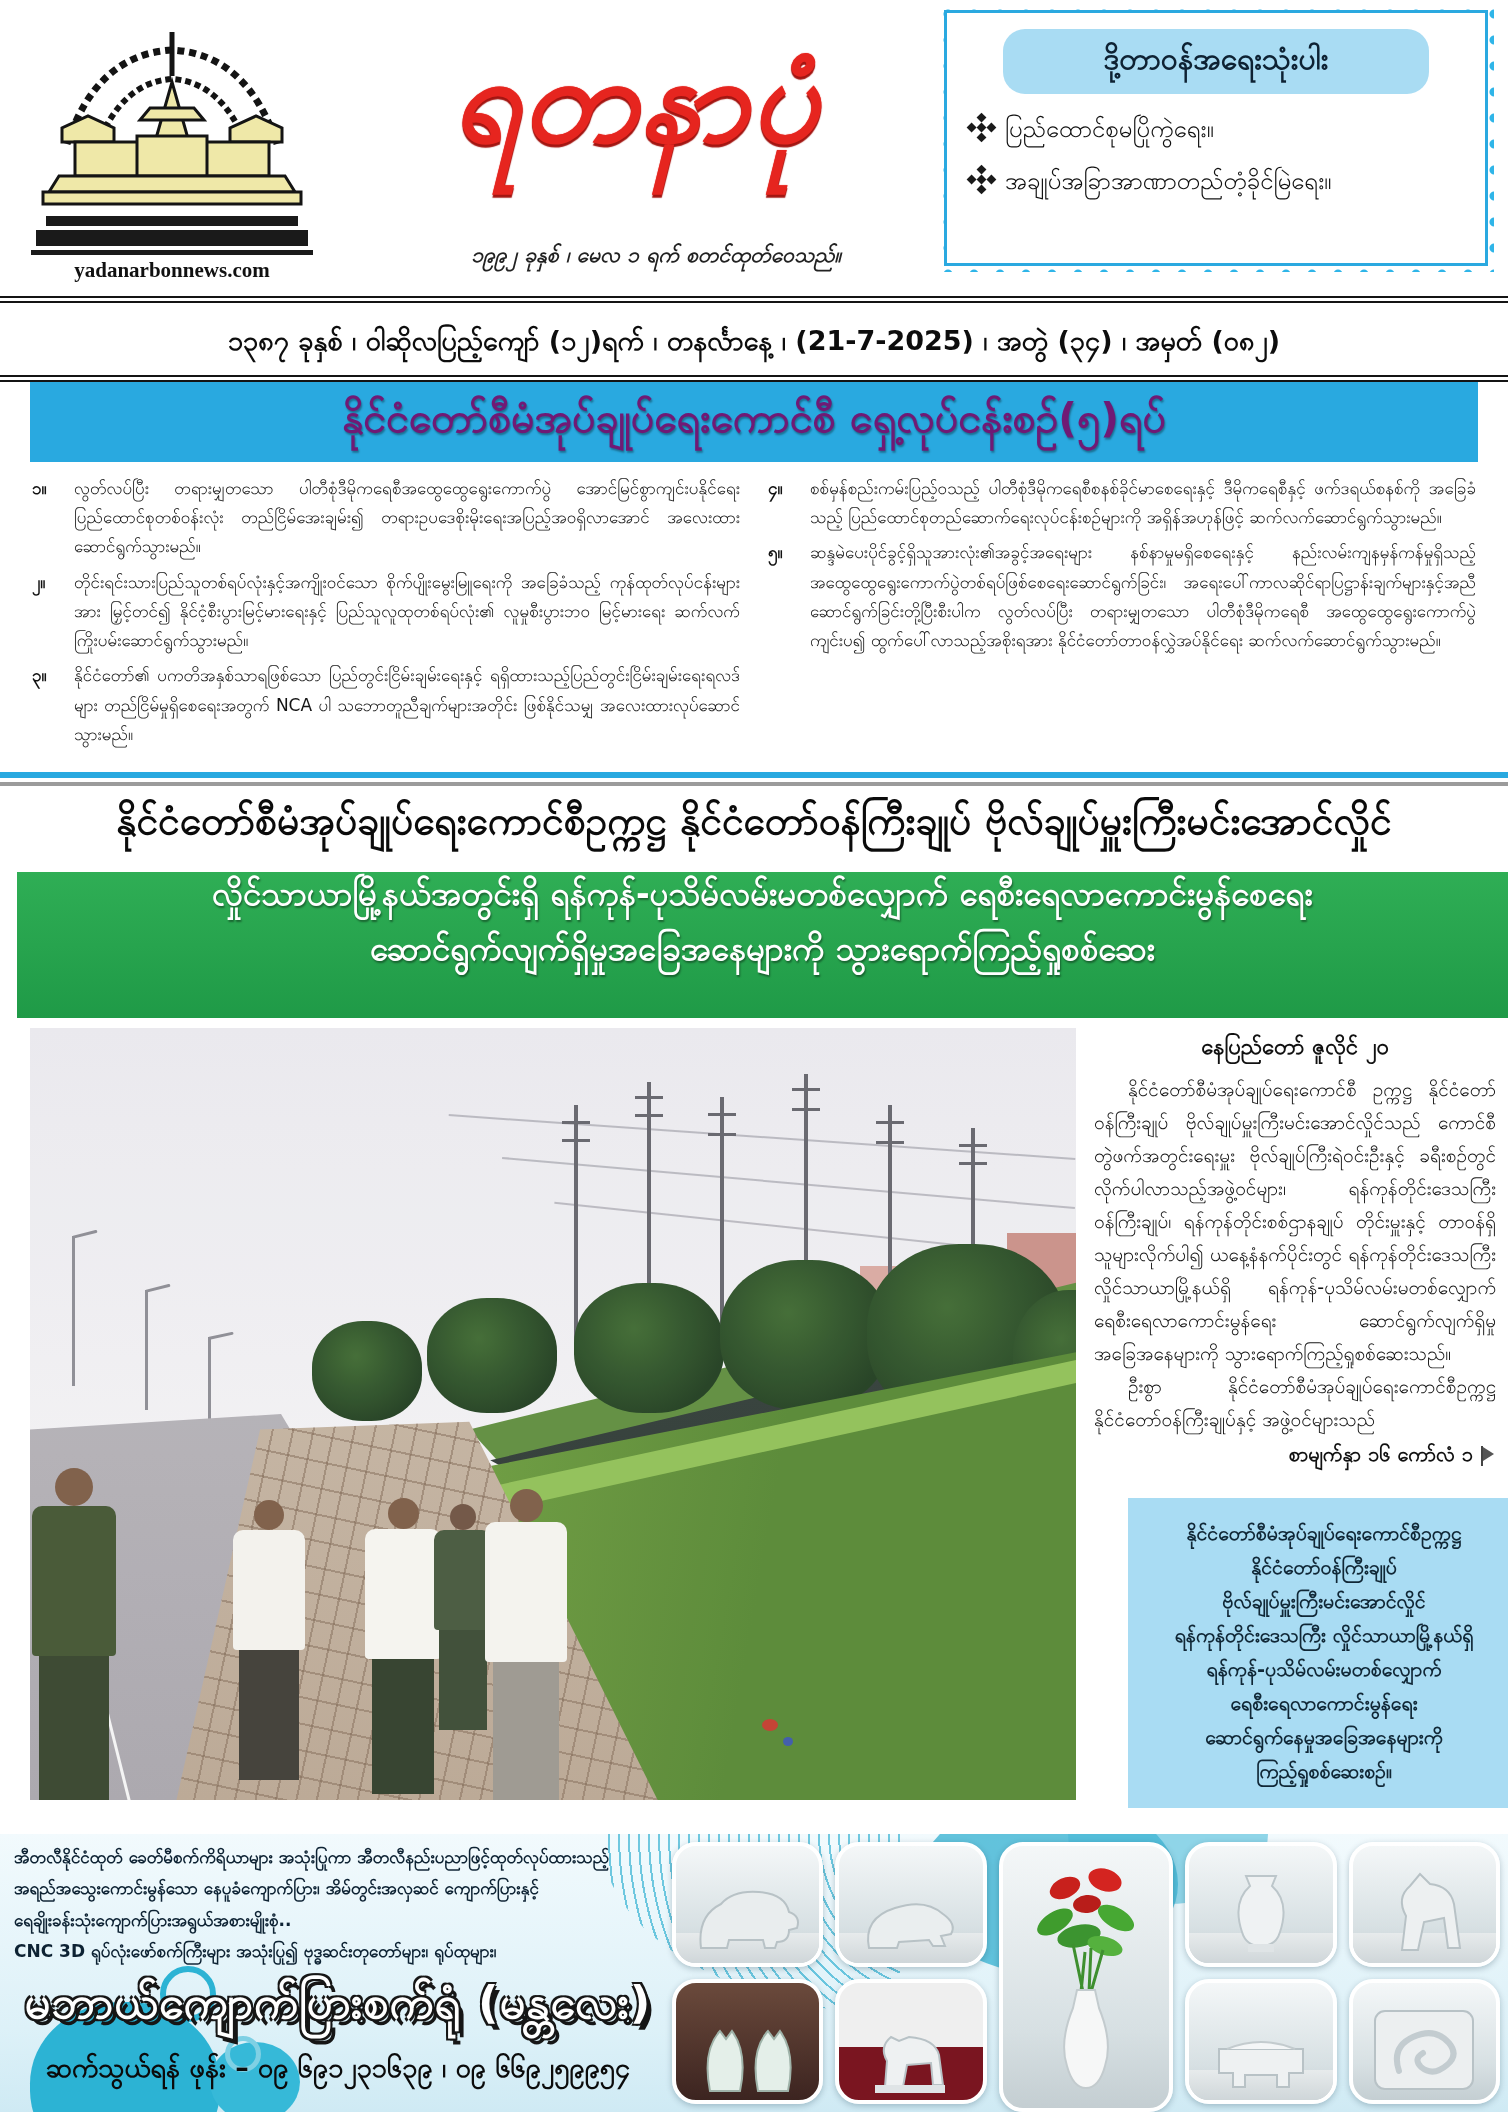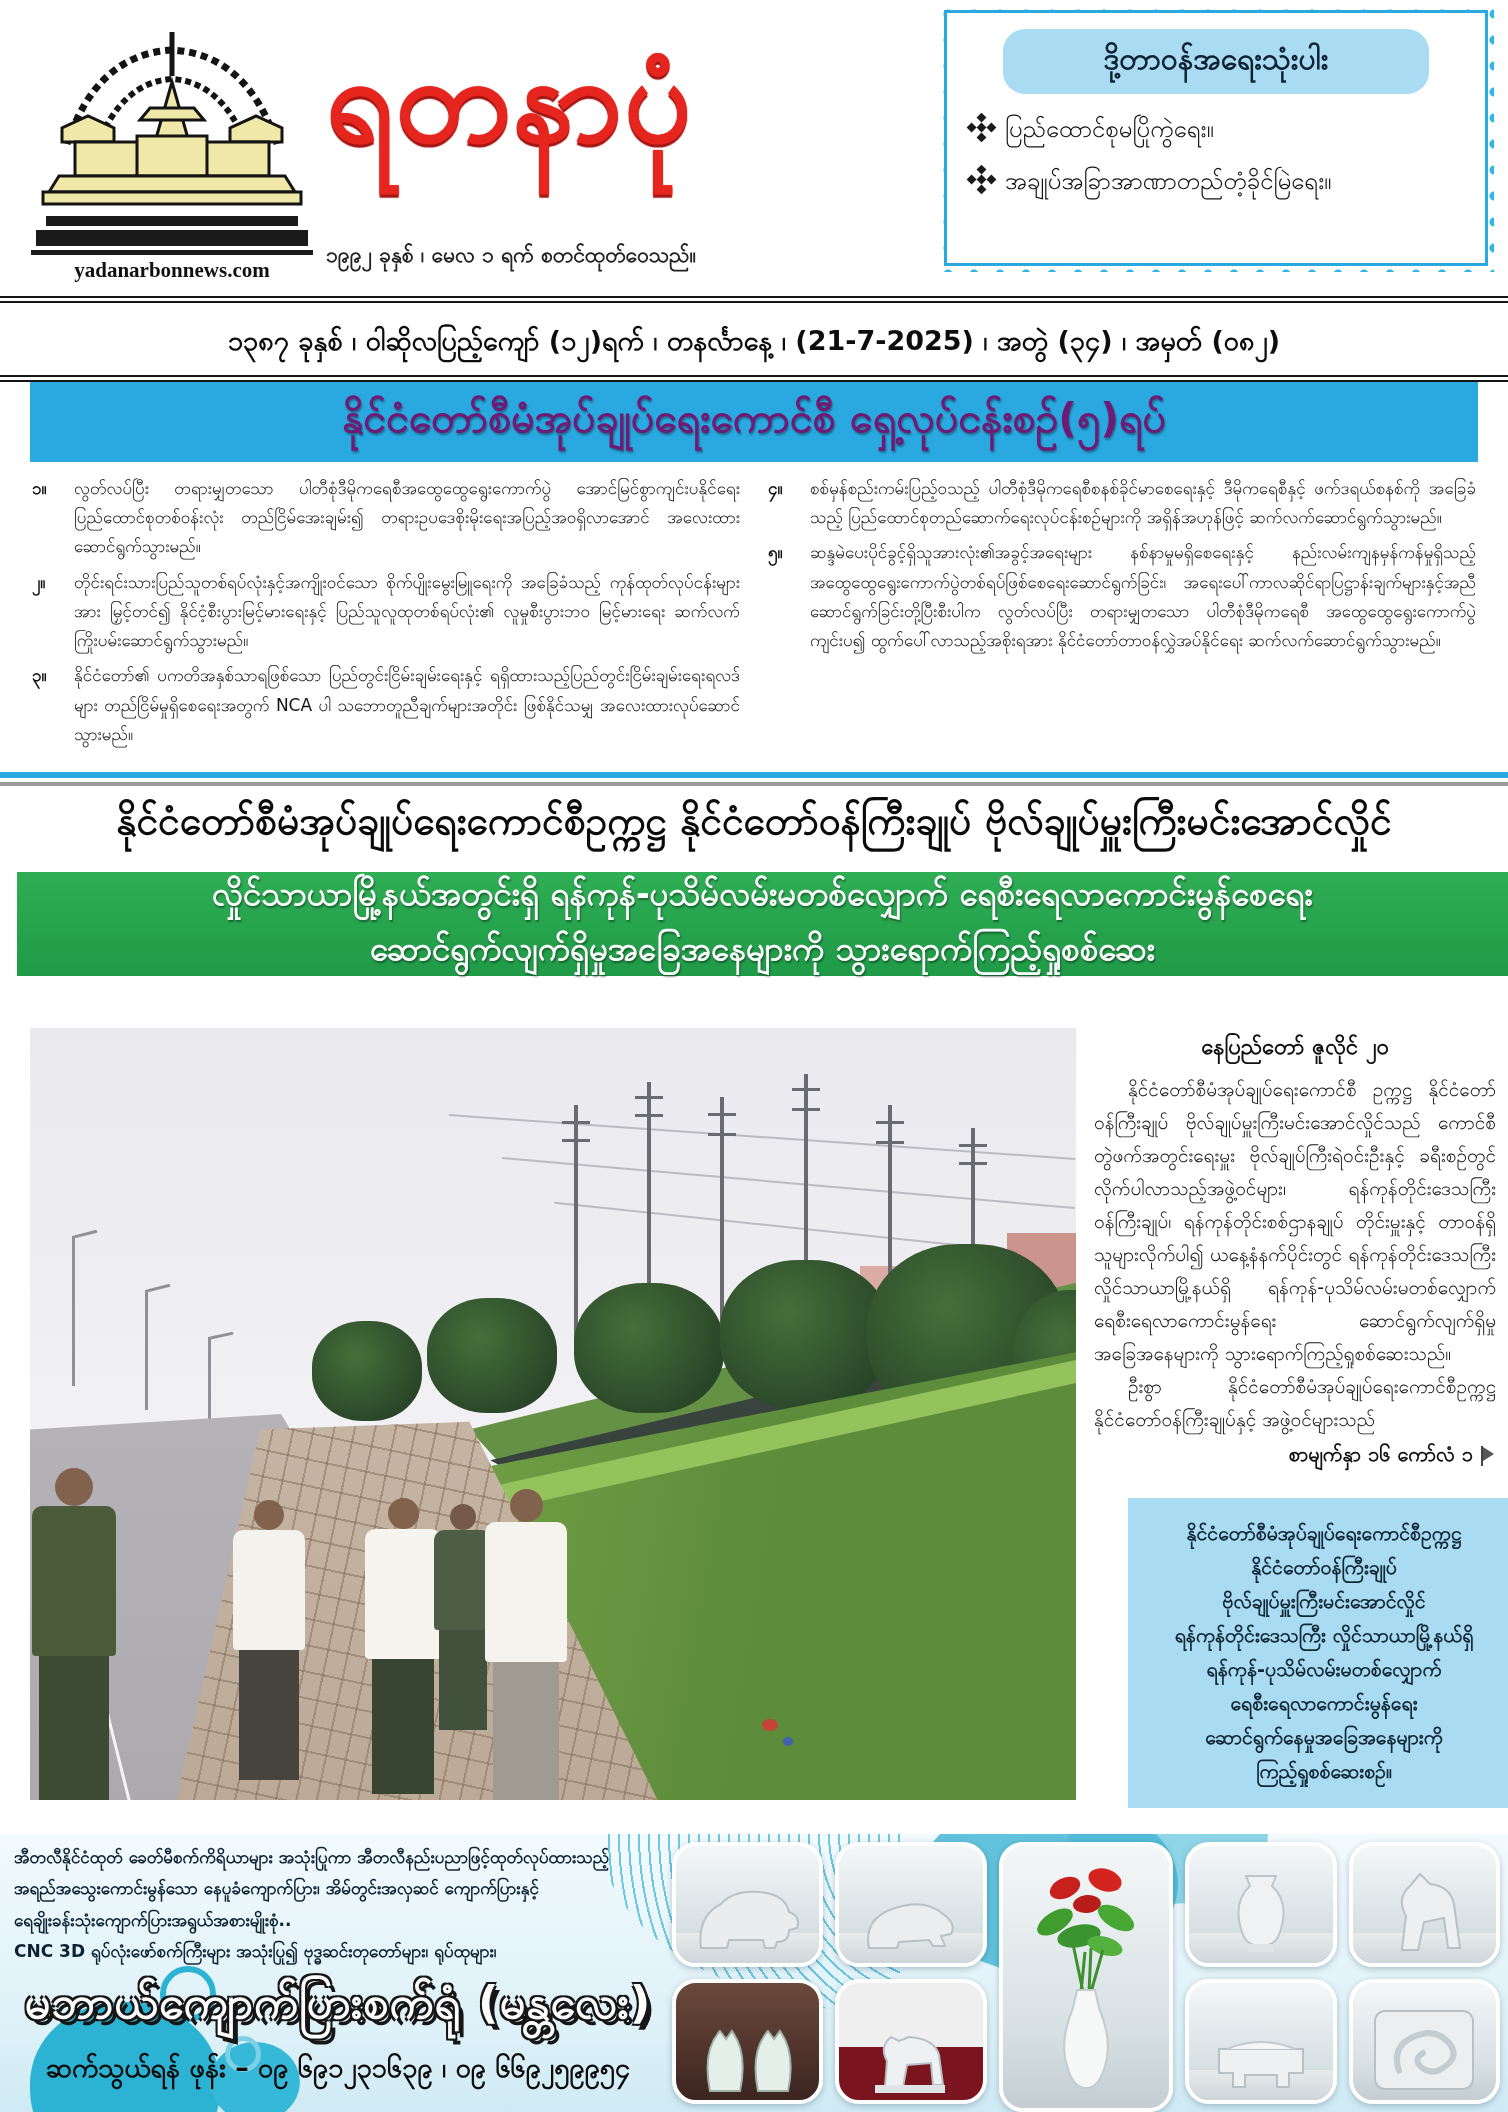--- a/index.html
+++ b/index.html
@@ -7,21 +7,21 @@
         font-family:"DejaVu Sans","Liberation Sans",sans-serif;color:#111;}
 
   
   .logo{position:absolute;left:22px;top:24px;width:300px;text-align:center;}
   .logo svg{display:block;margin:0 auto;}
   .logo-bar1{width:252px;height:10px;background:#1a1a1a;margin:2px auto 0;}
   .logo-bar2{width:272px;height:16px;background:#1a1a1a;margin:4px auto 0;}
   .logo-bar3{width:282px;height:5px;background:#1a1a1a;margin:4px auto 0;}
   .website{font-family:"Liberation Serif","DejaVu Serif",serif;font-weight:bold;font-size:21px;margin-top:3px;}
 
-  .masthead{position:absolute;left:326px;top:18px;width:600px;height:260px;text-align:left;}
+  .masthead{position:absolute;left:336px;top:18px;width:600px;height:260px;text-align:center;font-style:italic;}
   .masthead-title{font-size:118px;line-height:1.4;font-weight:bold;color:#e6251f;
                   text-shadow:0 3px 1px #a31511, 0 0 1px #e6251f;letter-spacing:2px;}
   .founded{position:absolute;left:0;right:-40px;bottom:6px;font-size:21px;font-weight:bold;color:#222;}
 
   
   .duties{position:absolute;right:14px;top:4px;width:556px;height:268px;
           background:
             radial-gradient(circle at 10px 10px,#2fb5e8 4px,rgba(0,0,0,0) 5px),
             radial-gradient(circle at 20px 20px,#7fd4f2 3px,rgba(0,0,0,0) 4px),
             #ffffff;
@@ -49,21 +49,21 @@
   .lead-col{flex:1;}
   .lead-item{display:flex;gap:8px;margin-bottom:6px;}
   .lead-num{font-weight:bold;font-size:17px;flex:0 0 34px;line-height:1.72;}
   .lead-text{font-size:17px;line-height:1.72;text-align:justify;color:#151515;}
   .rule-cyan{position:absolute;left:0;right:0;top:772px;height:6px;background:#29a9e0;}
   .rule-gray{position:absolute;left:0;right:0;top:782px;height:4px;background:#9b9b9b;}
 
   
   .visit-black{position:absolute;left:10px;right:10px;top:796px;text-align:center;
                font-size:39px;font-weight:bold;color:#0b0b0b;letter-spacing:0;}
-  .visit-green{position:absolute;left:17px;right:0;top:872px;height:104px;background:linear-gradient(180deg,#2fae55,#1f9a47);
+  .visit-green{position:absolute;left:17px;right:0;top:872px;height:146px;background:linear-gradient(180deg,#2fae55,#1f9a47);
                display:flex;flex-direction:column;align-items:center;justify-content:flex-start;gap:6px;}
   .visit-green div{color:#fff;font-weight:bold;font-size:33px;text-shadow:1px 2px 2px rgba(0,0,0,.4);}
 
   
   .photo{position:absolute;left:30px;top:1028px;width:1046px;height:772px;overflow:hidden;background:#ecebef;}
   .sky{position:absolute;inset:0;background:linear-gradient(180deg,#e9e8ee 0%,#f2f1f3 55%,#eeedef 100%);}
   .wire{position:absolute;height:2px;background:rgba(90,90,100,.35);}
   .pole{position:absolute;width:4px;background:#62626a;}
   .pole .arm{position:absolute;left:-12px;width:28px;height:3px;background:#62626a;}
   .lamp{position:absolute;width:3px;background:#8b8b92;}

